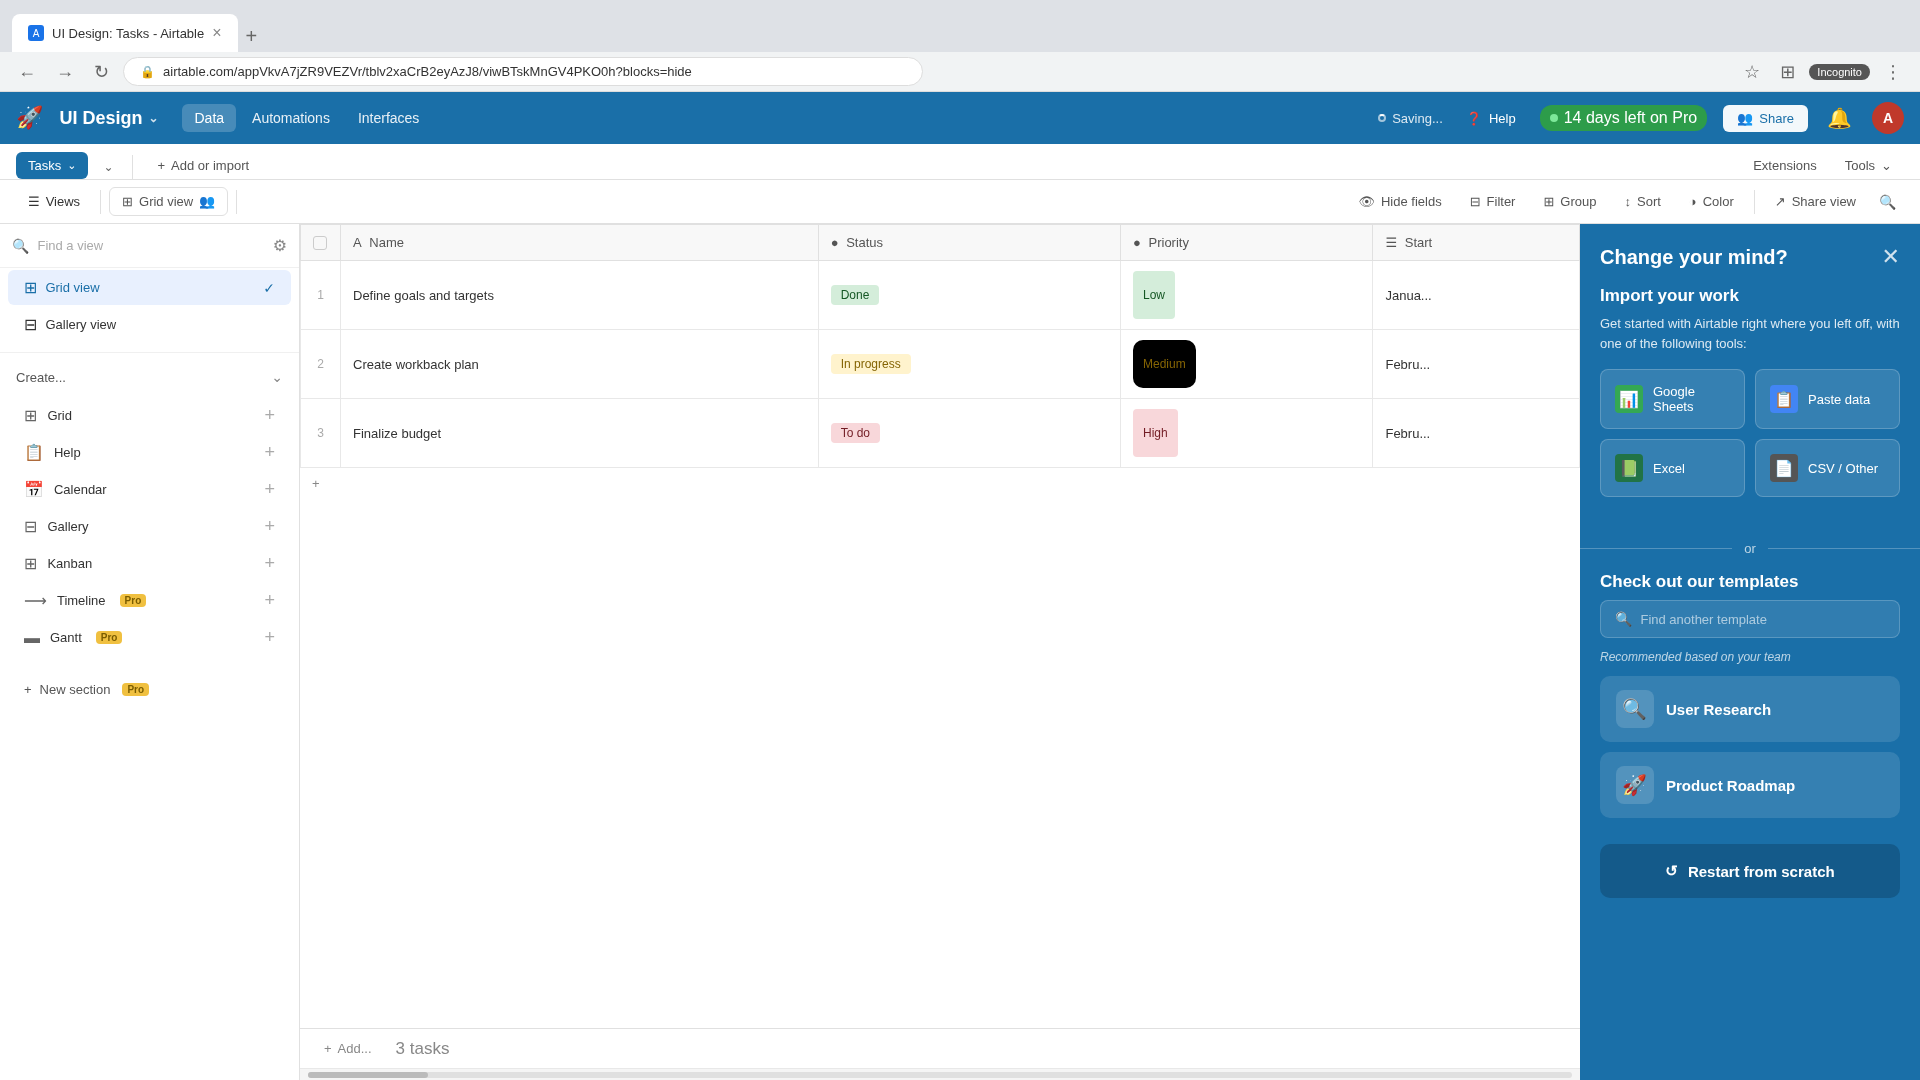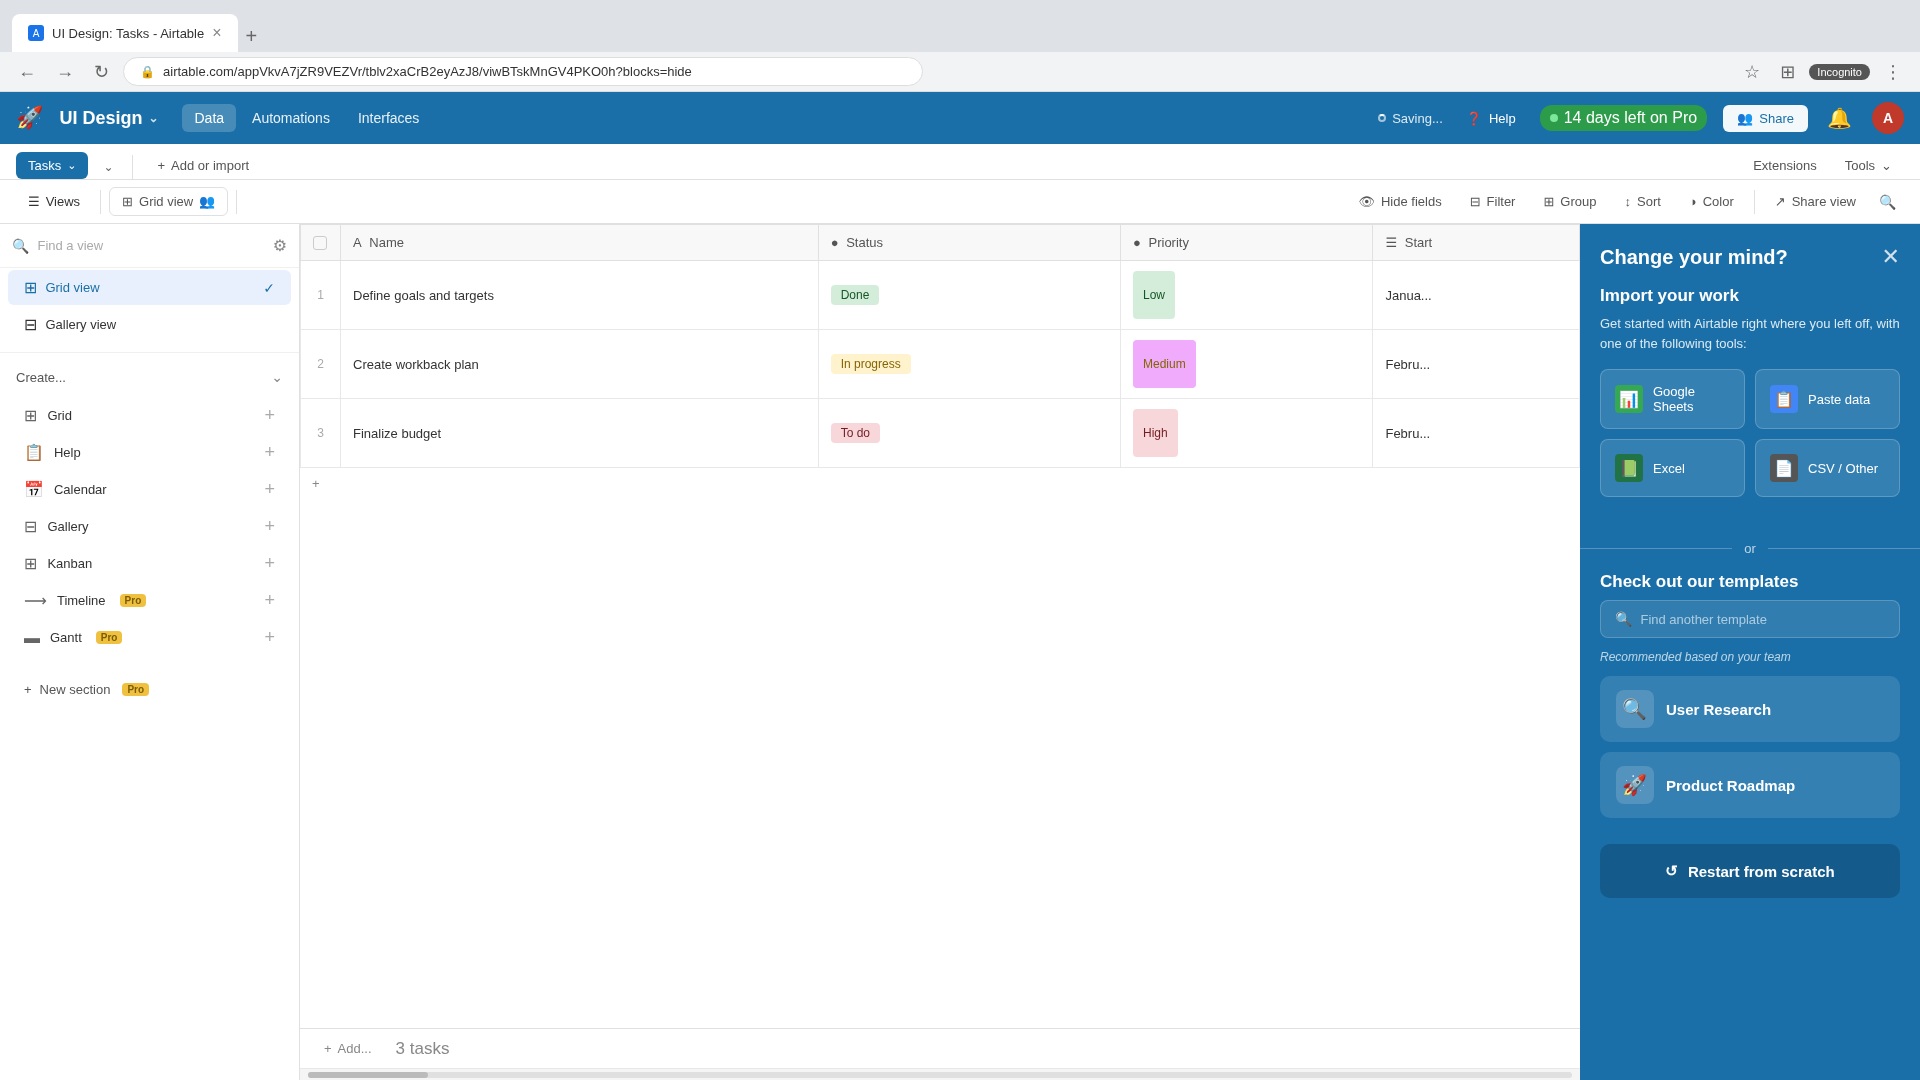--- a/index.html
+++ b/index.html
@@ -90,21 +90,21 @@
     td { border: 1px solid #e8e8e8; padding: 10px 12px; font-size: 13px; color: #333; vertical-align: middle; }
     .row-num { color: #aaa; font-size: 12px; text-align: center; width: 40px; }
     .checkbox-cell { width: 36px; text-align: center; }
     .checkbox { width: 14px; height: 14px; border: 1.5px solid #ccc; border-radius: 3px; cursor: pointer; }
     .status-badge { display: inline-block; padding: 3px 10px; border-radius: 4px; font-size: 12px; font-weight: 500; }
     .status-done { background: #d4edda; color: #155724; }
     .status-progress { background: #fff3cd; color: #856404; }
     .status-todo { background: #f8d7da; color: #721c24; }
     .priority-badge { display: inline-block; padding: 17px 10px; border-radius: 4px; font-size: 12px; font-weight: 500; }
     .priority-low { background: #d4edda; color: #155724; }
-    .priority-medium { background: #f0abfc; color: #856404; }
+    .priority-medium { background: #000000; color: #856404; border-radius: 10px; }
     .priority-high { background: #f8d7da; color: #721c24; }
     .add-row { display: flex; align-items: center; padding: 8px 12px; gap: 6px; color: #888; font-size: 13px; cursor: pointer; }
     .grid-footer { border-top: 1px solid #e0e0e0; padding: 8px 16px; display: flex; align-items: center; gap: 16px; }
     .tasks-count { font-size: 17px; color: #888; }
     .bottom-add-btn { display: flex; align-items: center; gap: 6px; color: #888; font-size: 13px; cursor: pointer; padding: 4px 8px; border-radius: 6px; }
     .scrollbar-area { height: 12px; background: #f5f5f5; border-top: 1px solid #e8e8e8; display: flex; align-items: center; padding: 0 8px; }
     .scrollbar-track { flex: 1; height: 6px; background: #e0e0e0; border-radius: 3px; position: relative; }
     .scrollbar-thumb { width: 120px; height: 6px; background: #bbb; border-radius: 3px; position: absolute; left: 0; }
 
     

